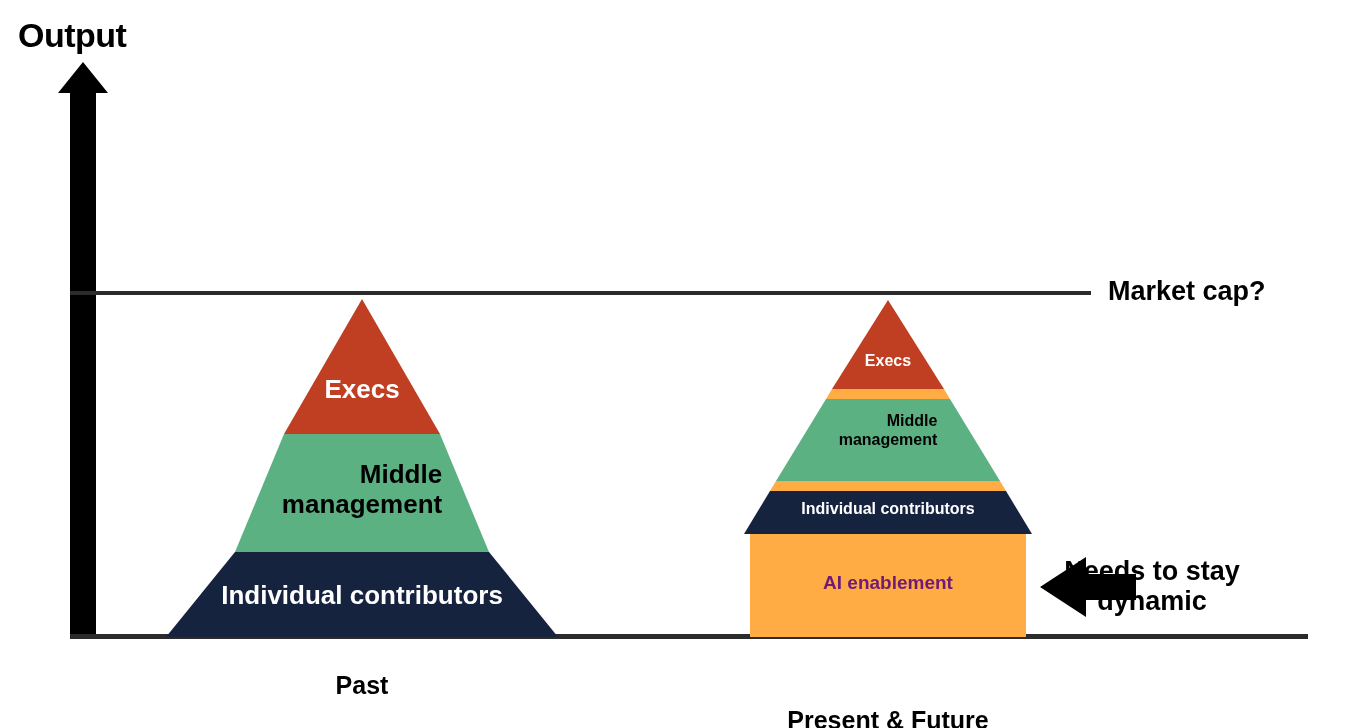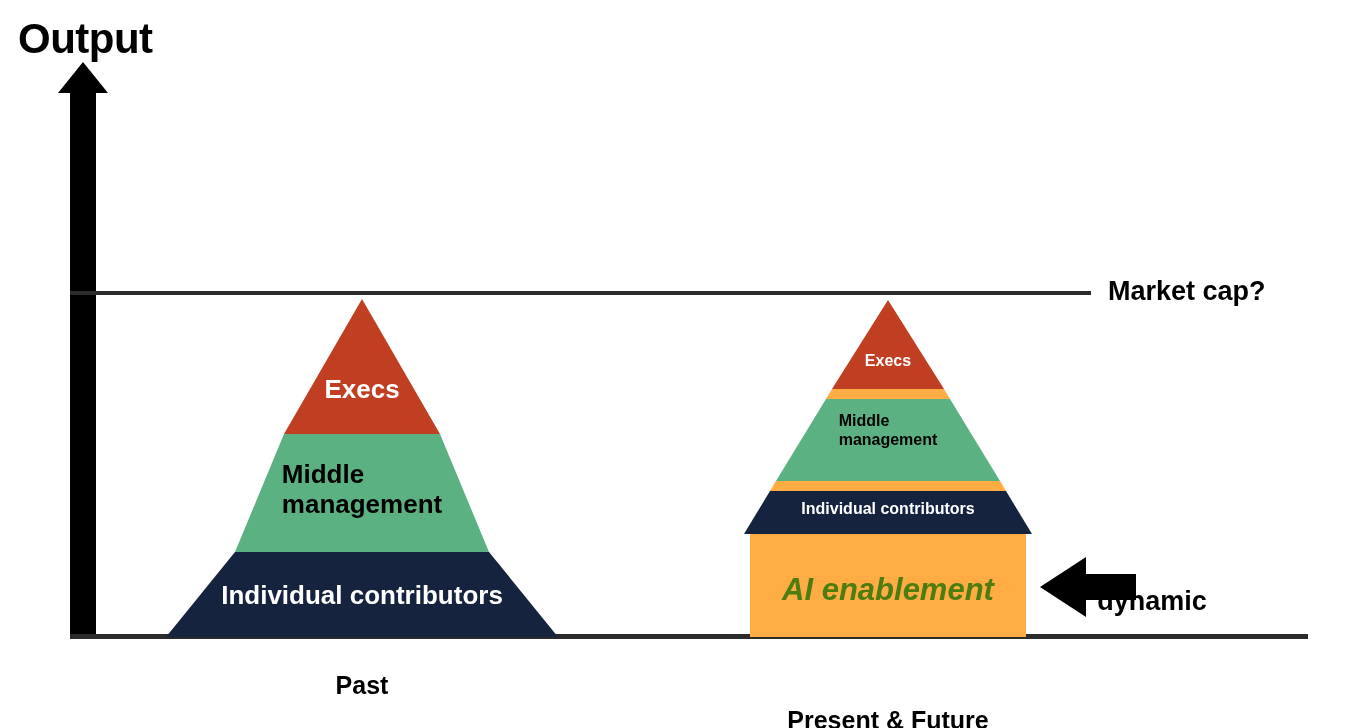--- a/index.html
+++ b/index.html
@@ -18,21 +18,21 @@
   #canvas {
     position: absolute;
     top: 0;
     left: 0;
     width: 1364px;
     height: 728px;
   }
   .axis-title {
     position: absolute;
     font-weight: bold;
-    font-size: 42px;
+    font-size: 34px;
     letter-spacing: -0.5px;
     line-height: 1;
     white-space: nowrap;
   }
   .side-label {
     position: absolute;
     font-weight: bold;
     font-size: 27px;
     line-height: 1.12;
     white-space: nowrap;
@@ -46,21 +46,21 @@
     position: absolute;
     font-weight: bold;
     font-size: 25px;
     text-align: left;
     white-space: nowrap;
     transform: translateX(-50%);
   }
   .tier-label {
     position: absolute;
     font-weight: bold;
-    text-align: left;
+    text-align: right;
     transform: translateX(-50%);
     white-space: pre-line;
     line-height: 1.16;
     pointer-events: none;
   }
 </style>
 </head>
 <body>
 
 <svg id="canvas" viewBox="0 0 1364 728" xmlns="http://www.w3.org/2000/svg">
@@ -107,21 +107,21 @@
 
 <div class="tier-label" style="left:362px; top:580px; color:#FFFFFF; font-size:26px;">Individual contributors</div>
 
 <div class="tier-label" style="left:888px; top:352px; color:#FFFFFF; font-size:16px;">Execs</div>
 
 <div class="tier-label" style="left:888px; top:412px; color:#000000; font-size:16px;">Middle
 management</div>
 
 <div class="tier-label" style="left:888px; top:500px; color:#FFFFFF; font-size:16px;">Individual contributors</div>
 
-<div class="tier-label" style="left:888px; top:572px; color:#4d7c0f; font-size:31px;font-style:italic;">AI enablement</div>
+<div class="tier-label" style="left:888px; top:572px; color:#701a75; font-size:19px;">AI enablement</div>
 
 <div class="side-label" style="left:1108px; top:276px;">Market cap?</div>
 
-<div class="side-label two-line" style="left:1152px; top:556px; width:200px; transform:translateX(-50%);"><br><span>dynamic</span></div>
+<div class="side-label two-line" style="left:1152px; top:556px; width:200px; transform:translateX(-50%);"><span>Needs to stay</span><br><span>dynamic</span></div>
 
 <div class="axis-cat" style="left:362px; top:671px;">Past</div>
 
 <div class="axis-cat" style="left:888px; top:706px;">Present &amp; Future</div>
 
 </body></html>

